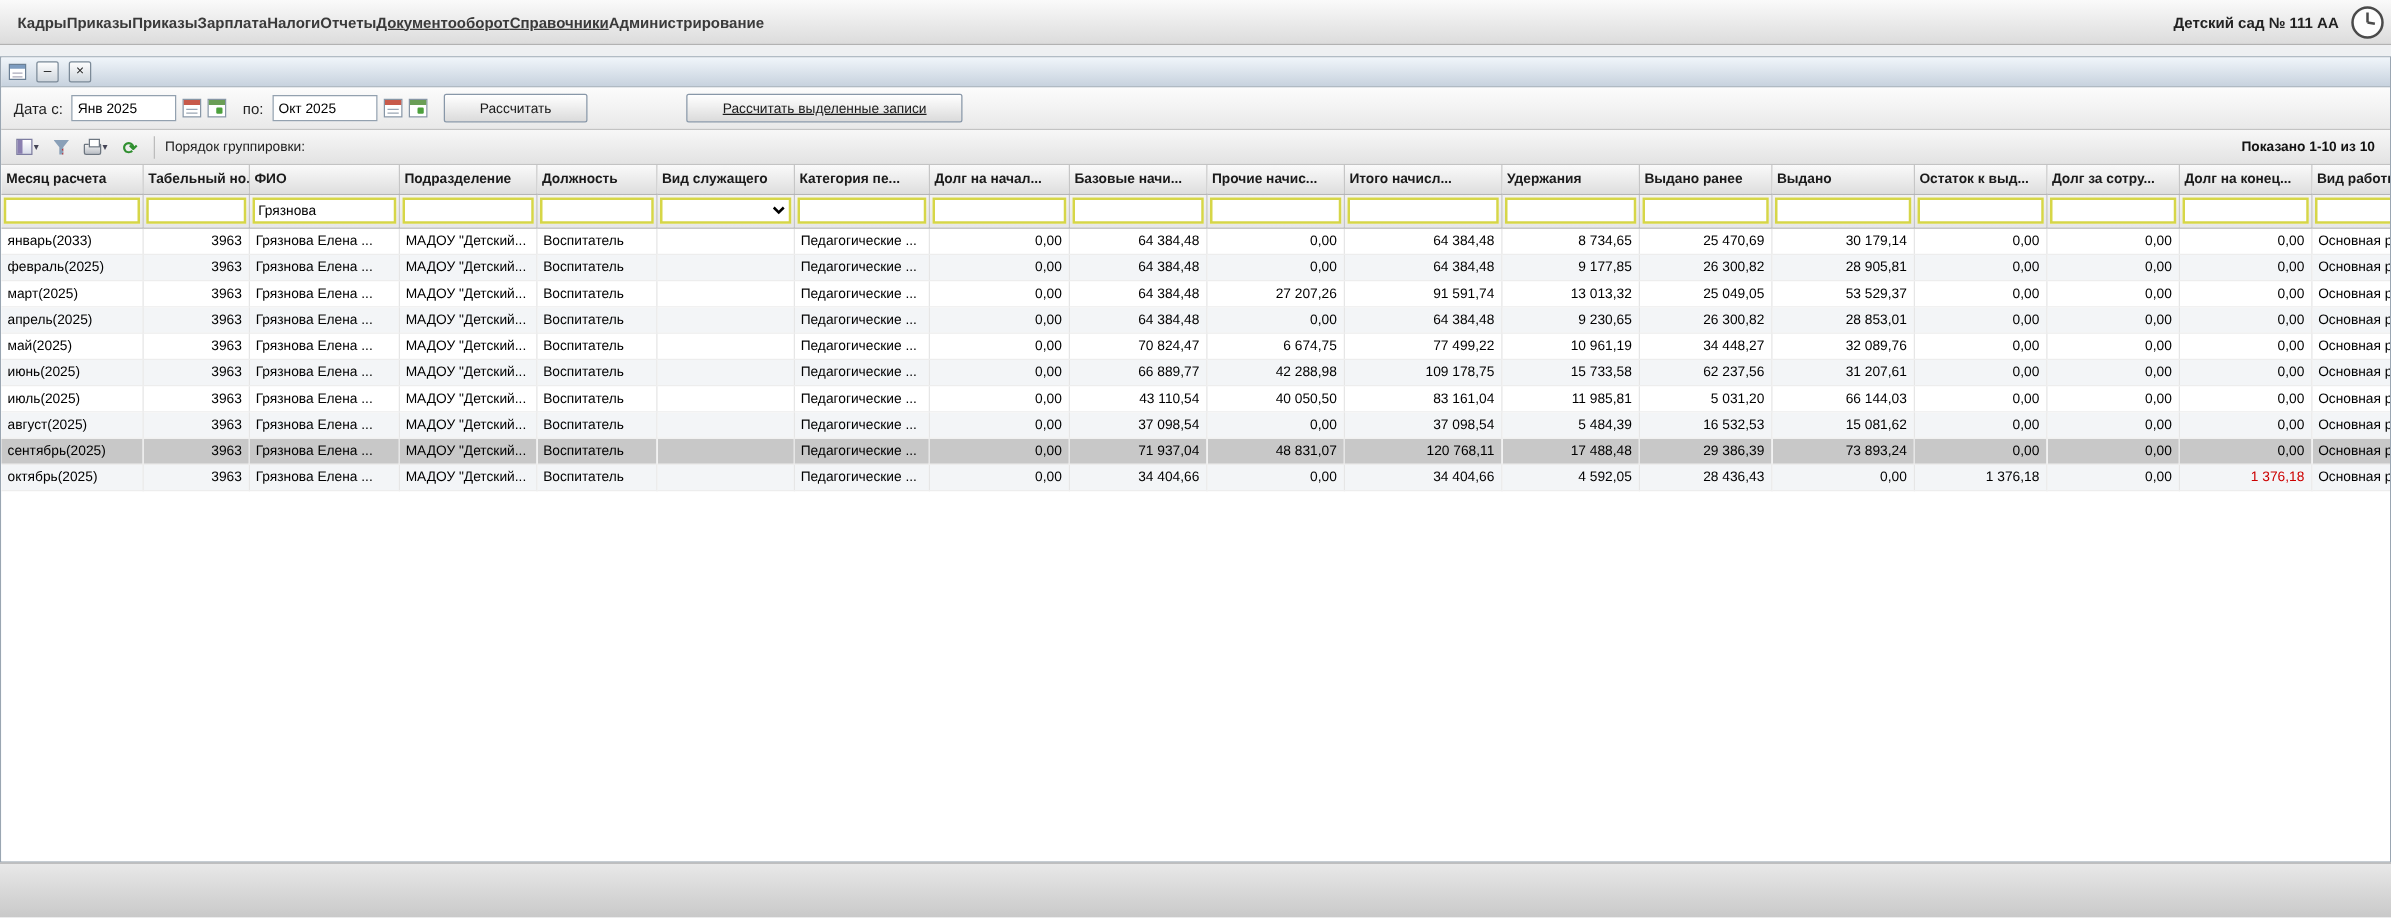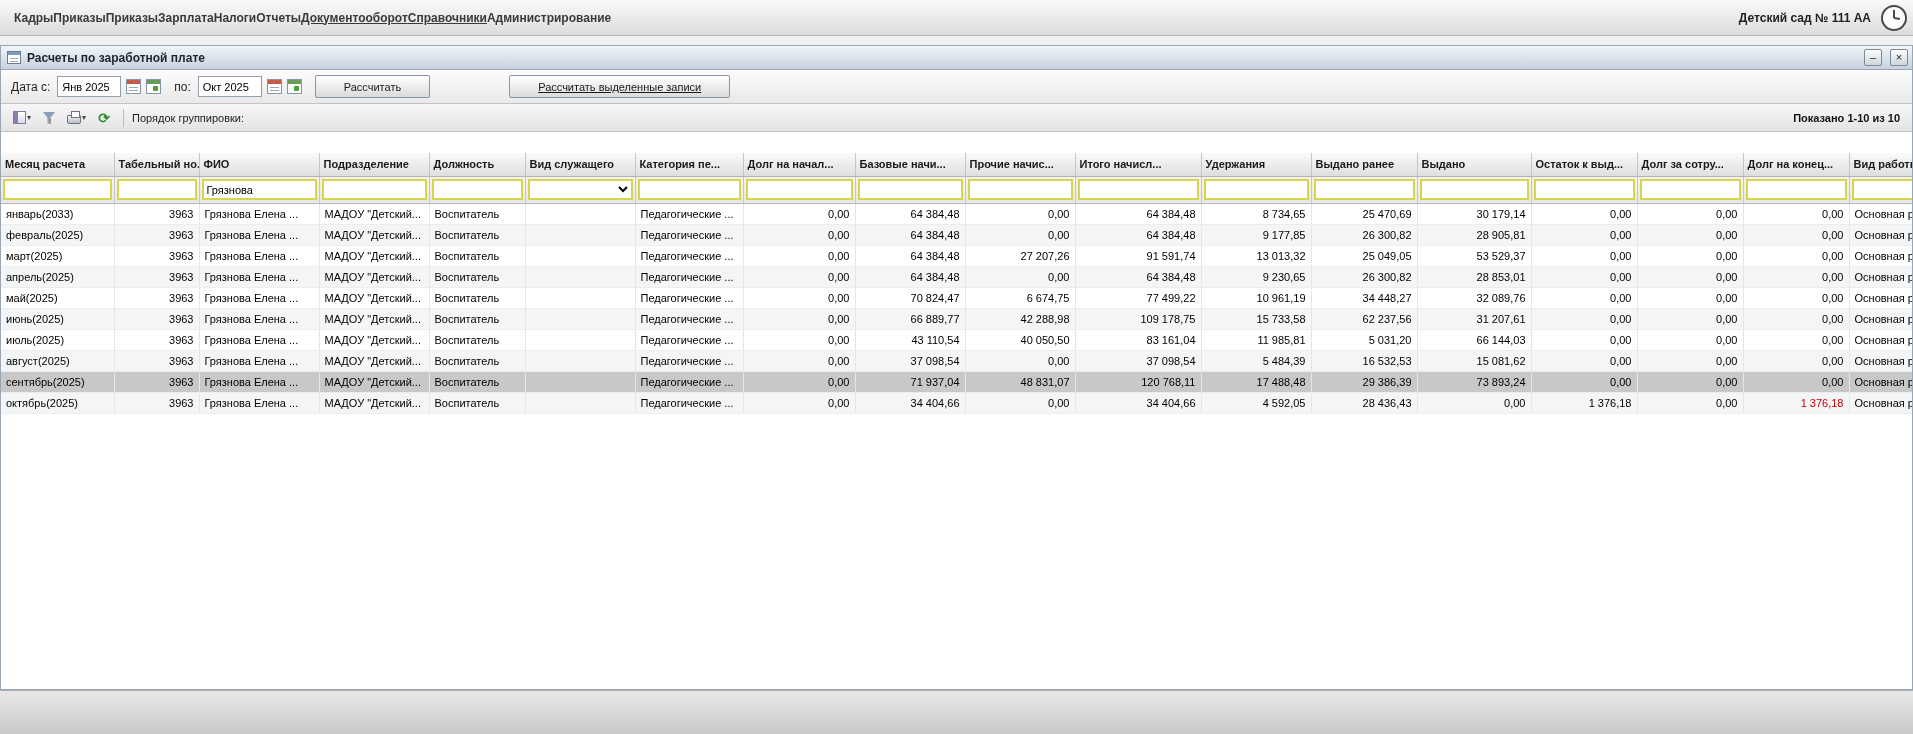--- a/index.html
+++ b/index.html
@@ -71,21 +71,21 @@
   .toolbar {
     height:34px;
     background:linear-gradient(#fcfcfc,#e9e9e9);
     border-bottom:1px solid #c3c3c3;
     display:flex; align-items:center; gap:5px;
     padding:0 10px;
     flex:0 0 auto;
   }
   .tb-label { font-size:12px; color:#222; margin-right:2px; }
   .date-input {
-    width:64px; height:21px; border:1px solid #93a1af; padding:6px 4px;
+    width:84px; height:21px; border:1px solid #93a1af; padding:6px 4px;
     font-family:"Liberation Sans",sans-serif; font-size:11px; background:#fff;
   }
   .mini { display:inline-block; width:15px; height:15px; position:relative; cursor:pointer; flex:0 0 auto; }
   .ico-cal { background:#fff; border:1px solid #8796a6; }
   .ico-cal::before { content:''; position:absolute; left:0; right:0; top:0; height:4px; background:#c85a4a; }
   .ico-cal::after  { content:''; position:absolute; left:2px; right:2px; top:7px; height:1px; background:#9aa6b4; box-shadow:0 3px 0 #9aa6b4; }
   .ico-cal2 { background:#fff; border:1px solid #8796a6; }
   .ico-cal2::before { content:''; position:absolute; left:0; right:0; top:0; height:4px; background:#6a9e56; }
   .ico-cal2::after  { content:''; position:absolute; right:2px; bottom:2px; width:5px; height:5px; background:#4ca03c; border-radius:1px; }
   .btn {
@@ -117,21 +117,21 @@
   .ico-funnel { width:13px; height:12px; background:#8aa0b8; clip-path:polygon(0 0,100% 0,62% 52%,62% 100%,38% 100%,38% 52%); position:relative; }
   .funnel-x { position:absolute; right:-1px; bottom:-3px; color:#cc1111; font-size:9px; font-weight:bold; line-height:1; }
   .ico-printer { width:14px; height:9px; background:linear-gradient(#f2f2f2,#b9bec5); border:1px solid #6d7680; border-radius:1px 1px 2px 2px; position:relative; margin-top:4px; }
   .ico-printer::before { content:''; position:absolute; top:-5px; left:3px; width:7px; height:5px; background:#fff; border:1px solid #6d7680; }
   .refresh-glyph { color:#2f8f2f; font-size:14px; font-weight:bold; line-height:1; }
   .vsep { width:1px; height:18px; background:#bcbcbc; margin:0 5px; }
   .grouping-label { font-size:11px; color:#222; }
   .shown-label { margin-left:auto; font-size:11px; font-weight:bold; color:#111; white-space:nowrap; padding-right:4px; }
 
   
-  .grid-area { flex:1 1 auto; min-height:0; overflow:hidden; background:#fff;margin-top:21px; }
+  .grid-area { flex:1 1 auto; min-height:0; overflow:hidden; background:#fff; }
   table.grid { border-collapse:collapse; table-layout:fixed; width:100%; background:#fff; }
   table.grid th {
     background:linear-gradient(#fafafa,#dedede);
     border-right:1px solid #c6c6c6;
     border-bottom:1px solid #b5b5b5;
     font-weight:bold; font-size:11px; color:#1a1a1a;
     text-align:left; padding:0 4px; height:23px;
     white-space:nowrap; overflow:hidden; cursor:pointer;
   }
   td.filter-cell {
@@ -185,21 +185,20 @@
   <div class="menu-right">
     <span class="org-name">Детский сад № 111 АА</span>
     <div class="clock"></div>
   </div>
 </div>
 
 <div class="window">
 
   <div class="titlebar">
     <span class="form-icon"></span>
-    <span class="window-title">Расчеты по заработной плате</span>
     <span class="win-btn">–</span>
     <span class="win-btn">×</span>
   </div>
 
   <div class="toolbar">
     <span class="tb-label">Дата с:</span>
     <input class="date-input" value="Янв 2025" style="">
     <span class="mini ico-cal"></span>
     <span class="mini ico-cal2"></span>
     <span class="tb-label" style="margin-left:8px;">по:</span>

